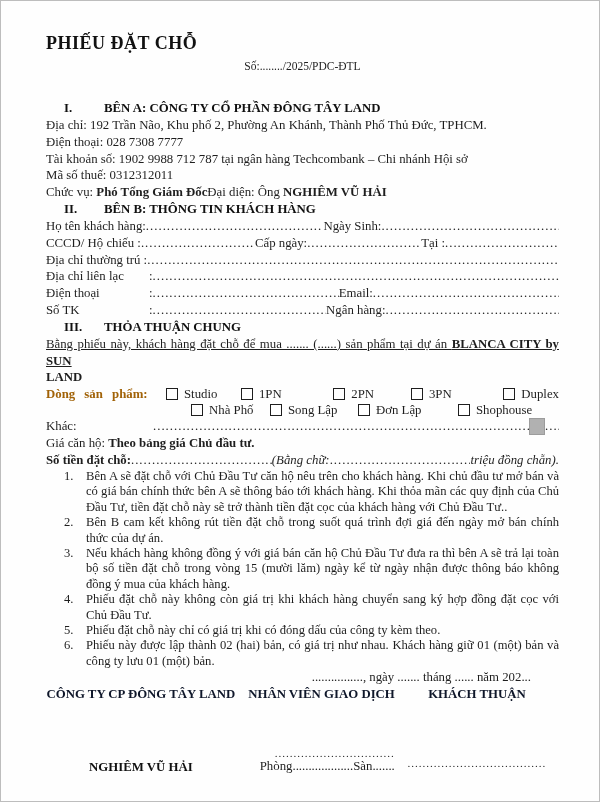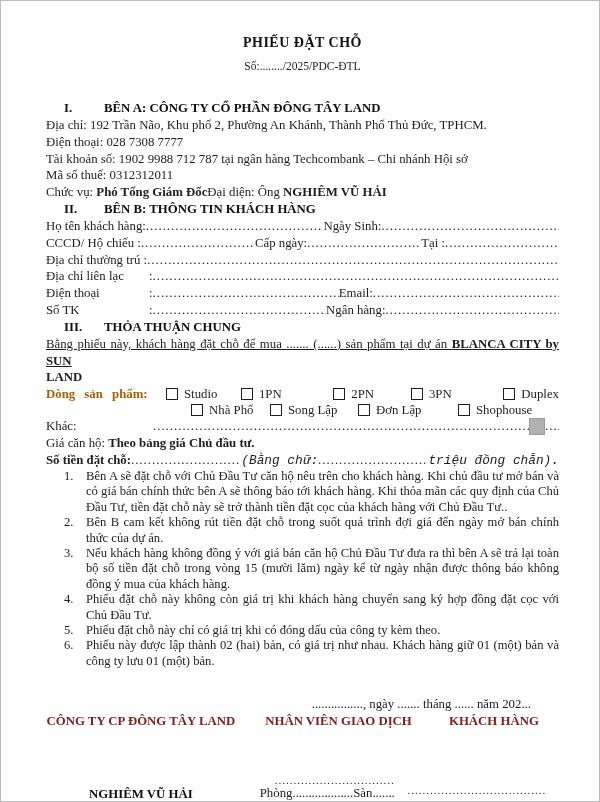--- a/index.html
+++ b/index.html
@@ -3,41 +3,41 @@
 <meta charset="utf-8">
 <style>
   html,body{margin:0;padding:0;background:#fff;}
   .page{
     position:relative;width:600px;height:802px;box-sizing:border-box;
     background:#fefefe;border:1px solid #bdbdbd;
     font-family:"Liberation Serif","DejaVu Serif",serif;
     color:#1e1e1e;font-size:12.8px;line-height:16.8px;
     padding:28px 40px 0 45px;overflow:hidden;
   }
-  .title{text-align:center;font-weight:bold;font-size:14px;line-height:28px;letter-spacing:.5px;color:#111;}
+  .title{font-weight:bold;font-size:18px;line-height:28px;letter-spacing:.5px;color:#111;}
   .subtitle{text-align:center;font-size:11.5px;line-height:18px;margin-bottom:25px;}
   .sec{display:flex;font-weight:bold;line-height:17px;color:#111;}
   .sec .num{flex:0 0 40px;padding-left:18px;}
   .frow{display:flex;white-space:nowrap;}
   .lbl{white-space:nowrap;}
   .lblfix{flex:0 0 103px;white-space:nowrap;}
   .dots{overflow:hidden;white-space:nowrap;letter-spacing:1px;min-width:0;}
   .b{font-weight:bold;}
-  .i{font-style:italic;font-family:Liberation Mono, monospace;}
+  .i{font-style:italic;}
   .intro{text-align:justify;text-decoration:underline;}
   .cbrow{display:flex;align-items:center;height:16px;}
   .plabel{font-weight:bold;word-spacing:6px;flex:0 0 112px;color:#a16207;}
   .cbi{display:inline-flex;align-items:center;white-space:nowrap;margin-left:8px;}
   .cb{width:10px;height:10px;border:1.4px solid #1e1e1e;margin-right:6px;display:inline-block;flex:0 0 auto;}
   .graybox{display:inline-block;width:14px;height:15px;background:#b1b1b1;border:1px solid #9c9c9c;vertical-align:text-bottom;flex:0 0 auto;}
   .term{display:flex;line-height:15.4px;font-size:12.6px;}
   .term .tno{flex:0 0 22px;padding-left:18px;}
   .term .ttext{flex:1;text-align:justify;}
-  .dateline{text-align:right;padding-right:28px;line-height:16px;margin-top:27px;}
-  .sigrow{display:flex;font-weight:bold;line-height:17px;color:#7f1d1d;margin-top:1px;gap:17px;}
+  .dateline{text-align:right;padding-right:28px;line-height:16px;margin-top:0;}
+  .sigrow{display:flex;font-weight:bold;line-height:17px;color:#0f172a;margin-top:1px;}
   .sc1{flex:0 0 37%;text-align:center;}
   .sc2{flex:0 0 31%;text-align:right;}
   .sc3{flex:1;text-align:center;}
   .signrow{display:flex;margin-top:44px;}
   .signrow .mid{line-height:13px;}
   .signrow .mid .mdots{font-size:11px;letter-spacing:1px;}
   .signrow .rdots{font-size:11px;letter-spacing:1px;margin-top:8px;}
   .namecell{font-weight:bold;color:#111;margin-top:12px;}
 </style>
 </head>
@@ -200,21 +200,21 @@
   <div class="term">
     <span class="tno">6.</span>
     <span class="ttext">Phiếu này được lập thành 02 (hai) bản, có giá trị như nhau. Khách hàng giữ 01 (một) bản và công ty lưu 01 (một) bản.</span>
   </div>
 
   <div class="dateline">................, ngày ....... tháng ......  năm 202...</div>
 
   <div class="sigrow">
     <span class="sc1">CÔNG TY CP ĐÔNG TÂY LAND</span>
     <span class="sc2">NHÂN VIÊN GIAO DỊCH</span>
-    <span class="sc3">KHÁCH HÀNG</span>
+    <span class="sc3">KHÁCH THUẬN</span>
   </div>
 
   <div class="signrow">
     <span class="sc1 namecell">NGHIÊM VŨ HẢI</span>
     <span class="sc2 mid">
       <span class="mdots">................................</span><br>
       <span>Phòng...................Sàn.......</span>
     </span>
     <span class="sc3">
       <span class="rdots" style="display:inline-block">.....................................</span>

